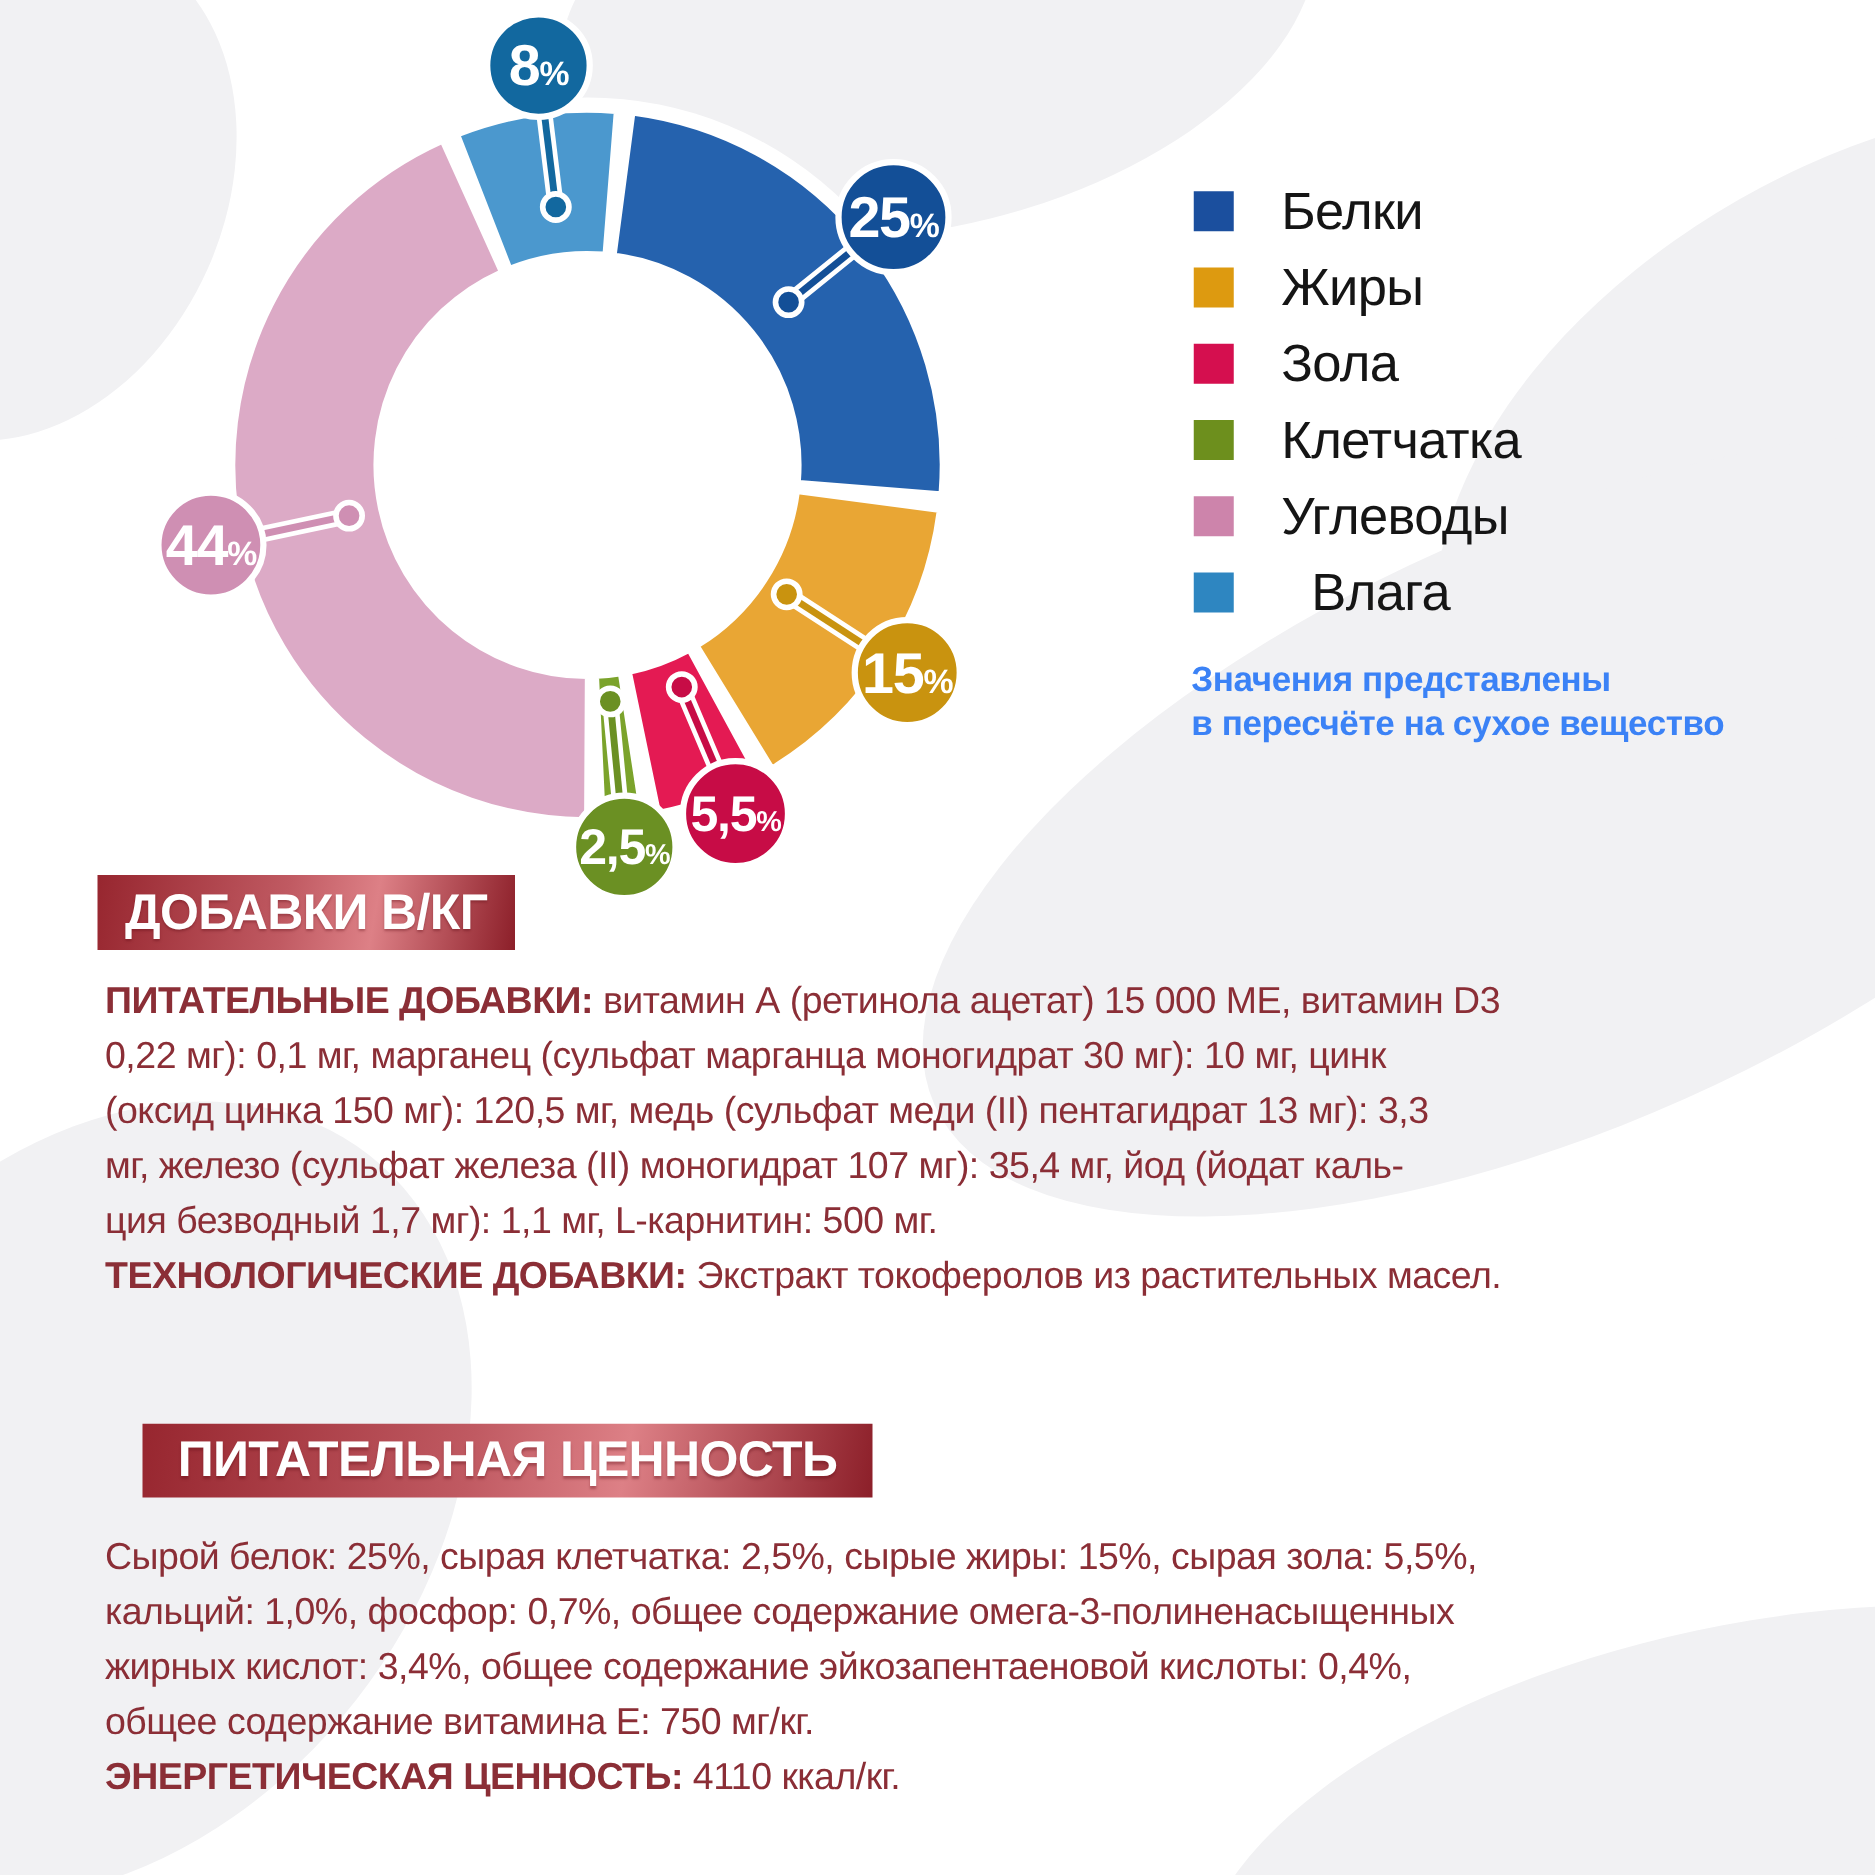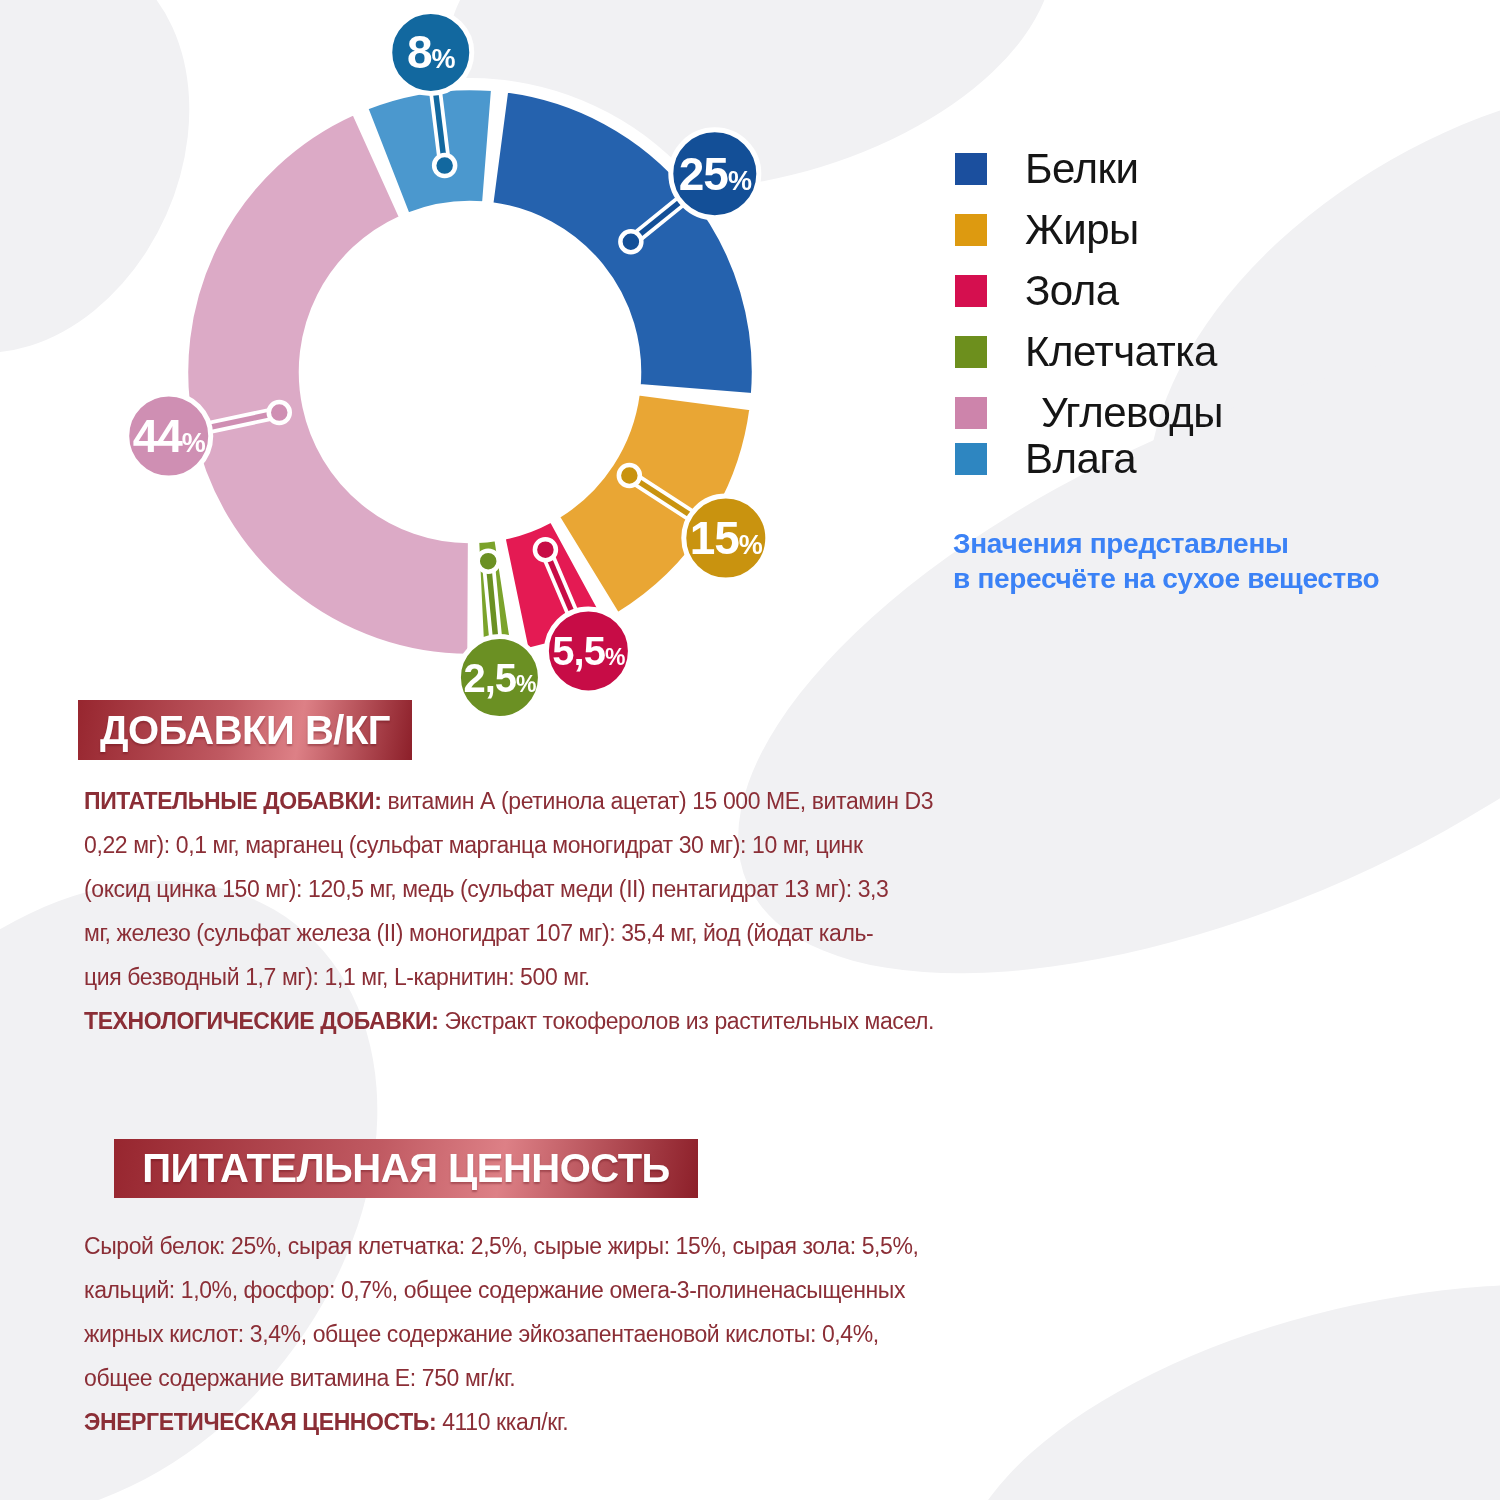--- a/index.html
+++ b/index.html
@@ -14,21 +14,21 @@
   .legend-swatch{width:32px;height:32px;flex:0 0 32px;}
   .legend-label{margin-left:38px;font-size:42px;color:#151515;letter-spacing:-0.5px;white-space:nowrap;}
   .note{position:absolute;left:953px;top:526px;font-weight:bold;font-size:28px;line-height:35px;
         color:#3b82f6;letter-spacing:-0.3px;}
   .banner{position:absolute;display:flex;align-items:center;justify-content:center;
         background:linear-gradient(100deg,#97262f 0%,#c05a62 45%,#dd8086 66%,#8c1f29 100%);
         color:#fff;font-weight:bold;font-size:40px;letter-spacing:-0.5px;
         text-shadow:0 2px 2px rgba(90,10,18,.35);white-space:nowrap;}
   .banner1{left:78px;top:700px;width:334px;height:60px;}
   .banner2{left:78px;top:1139px;width:584px;height:59px;margin-left:36px;}
-  .para{position:absolute;color:#8b2e36;font-size:23px;letter-spacing:-0.4px;white-space:nowrap;}
+  .para{position:absolute;color:#8b2e36;font-size:30px;letter-spacing:-0.4px;white-space:nowrap;}
   .para .line{height:44px;line-height:44px;}
   .para b{font-weight:bold;}
   .para1{left:84px;top:779px;}
   .para2{left:84px;top:1224px;}
 </style>
 </head>
 <body>
 
 <div class="page">
 
@@ -92,25 +92,25 @@
           <div class="legend-label">Жиры</div>
         </div>
         <div class="legend-row" style="top: 122px;">
           <div class="legend-swatch" style="background: rgb(213, 15, 79);"></div>
           <div class="legend-label">Зола</div>
         </div>
         <div class="legend-row" style="top: 183px;">
           <div class="legend-swatch" style="background: rgb(109, 143, 29);"></div>
           <div class="legend-label">Клетчатка</div>
         </div>
-        <div class="legend-row" style="top: 244px; gap: 16px;">
+        <div class="legend-row" style="top: 244px;">
           <div class="legend-swatch" style="background: rgb(205, 132, 171);"></div>
           <div class="legend-label">Углеводы</div>
         </div>
-        <div class="legend-row" style="top: 290px;">
+        <div class="legend-row" style="top: 305px; gap: 24px;">
           <div class="legend-swatch" style="background: rgb(46, 134, 193);"></div>
           <div class="legend-label">Влага</div>
         </div>
       </div>
 
     <div class="note">
       <div>Значения представлены</div>
       <div>в пересчёте на сухое вещество</div>
     </div>
 

